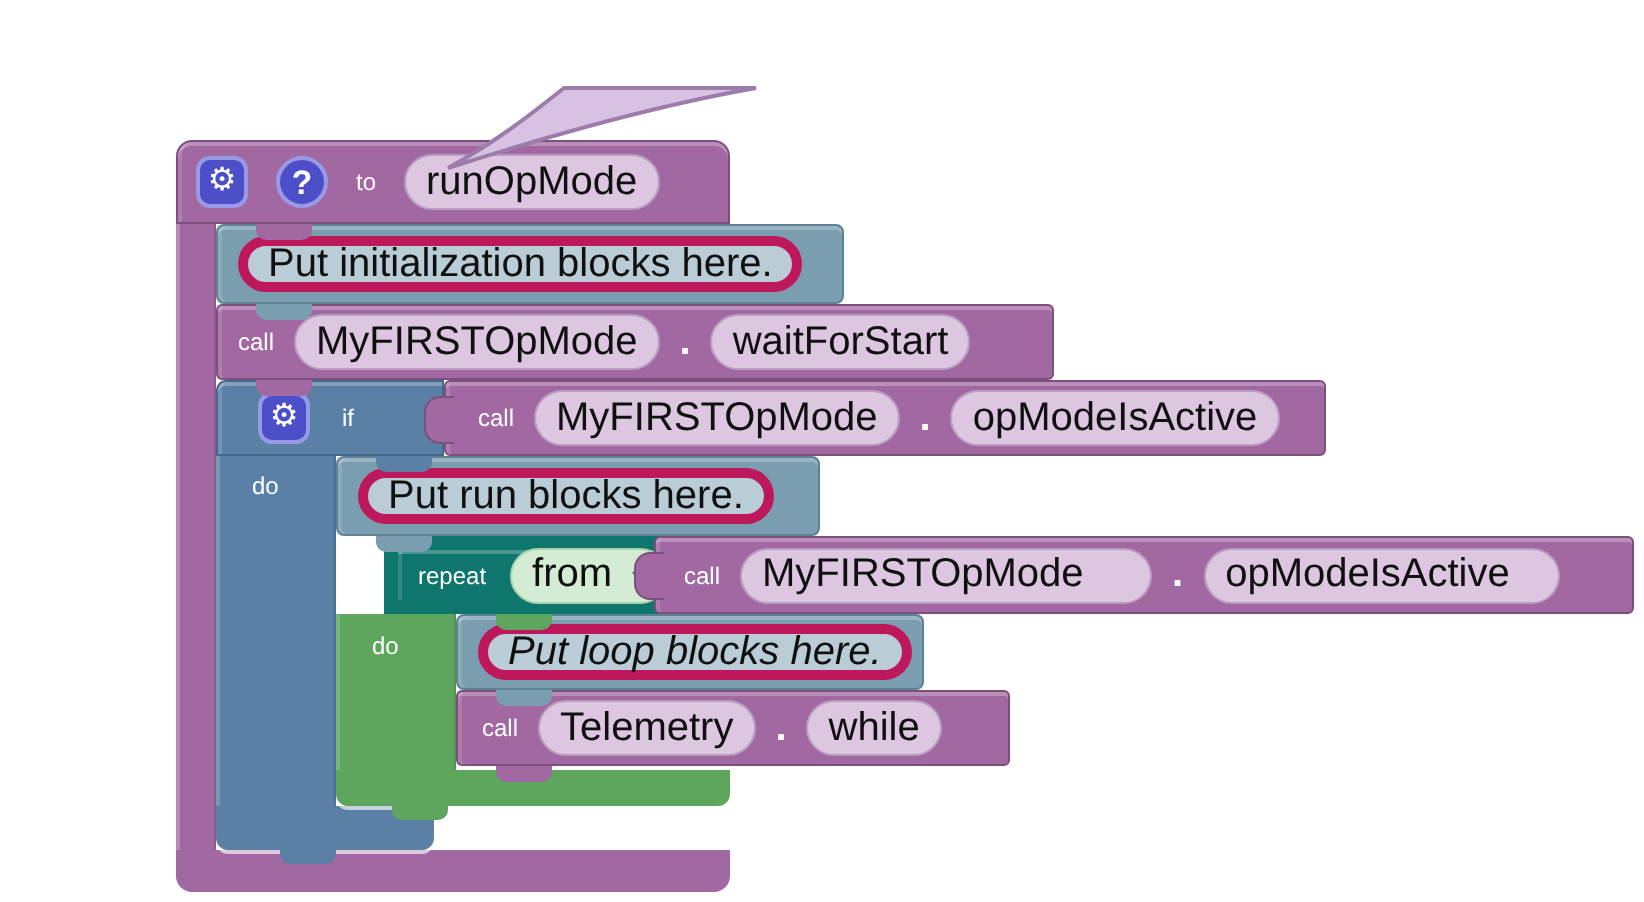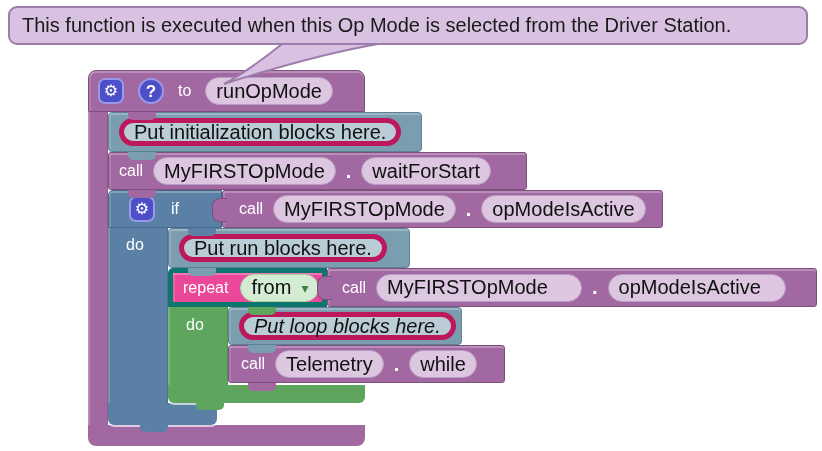--- a/index.html
+++ b/index.html
@@ -8,36 +8,36 @@
     font-family:"Liberation Sans", sans-serif; overflow:hidden;
   }
   .abs { position:absolute; box-sizing:border-box; }
 
   
   .purple-block { background:#a268a2; border:1px solid #7d4f7d; }
   .purple-bg    { background:#a268a2; }
   .steel-block  { background:#7b9db0; border:1px solid #5d8296; }
   .blue-block   { background:#5b80a5; border:1px solid #46678c; }
   .blue-bg      { background:#5b80a5; }
-  .green-block  { background:#ec4899; border:5px solid #0f766e; }
+  .green-block  { background:#0f766e; border:7px solid #0f766e;margin-left:24px; }
   .green-bg     { background:#5ea55e; }
   .bevel { box-shadow: inset 0 2px 0 rgba(255,255,255,.25), inset 2px 0 0 rgba(255,255,255,.15); }
   .sep   { box-shadow: 0 2px 0 rgba(255,255,255,.65), 2px 0 0 rgba(255,255,255,.5); }
 
   
   .field {
     height:28px; border-radius:14px; padding:0 10px; box-sizing:border-box;
     display:inline-flex; align-items:center; font-size:20px; color:#101010; white-space:nowrap;
   }
   .purple-field { background:#dcc6e0; border:1px solid #b99cc2; }
   .steel-field  { background:#bacdd7; border:5px solid #be185d; }
   .green-field  { background:#d3ecd3; border:1px solid #a9d2ab; gap:10px; }
   .green-field .arrow { color:#3e7d40; font-size:14px; }
 
-  .lbl { color:#ffffff; font-size:16px; white-space:nowrap; }
+  .lbl { color:#ffffff; font-size:12px; white-space:nowrap; }
   .dot { color:#ffffff; font-size:20px; font-weight:bold; }
   .row { display:flex; align-items:center; }
 
   
   .icon-sq, .icon-ci {
     width:26px; height:26px; box-sizing:border-box; background:#4d4fc9; border:2px solid #989ae8;
     color:#fff; display:flex; align-items:center; justify-content:center; flex:0 0 auto;
     font-size:16px; line-height:1;
   }
   .icon-sq { border-radius:7px; }
@@ -62,23 +62,20 @@
     display:flex; align-items:center; padding:0 12px;
     font-size:20px; color:#1a1a1a; white-space:nowrap; z-index:8;
   }
   .tail-svg { position:absolute; left:0; top:0; z-index:7; pointer-events:none; }
 </style>
 </head>
 <body>
 
 <div class="canvas">
 
-  <div class="bubble">
-    <span>This function is executed when this Op Mode is selected from the Driver Station.</span>
-  </div>
   <svg class="tail-svg" width="822" height="451">
     <path d="M 282 44 C 262 60 246 72 224 84 C 274 68 332 52 378 44 Z" fill="#d9c2e1" stroke="#9c7cab" stroke-width="2"></path>
   </svg>
 
   <div class="abs purple-block bevel row" style="left:88px; top:70px; width:277px; height:42px; border-radius:8px 8px 0 0; padding-left:9px; gap:14px; z-index:1;">
     <div class="icon-sq">
       <span>⚙</span>
     </div>
     <div class="icon-ci">
       <span>?</span>

